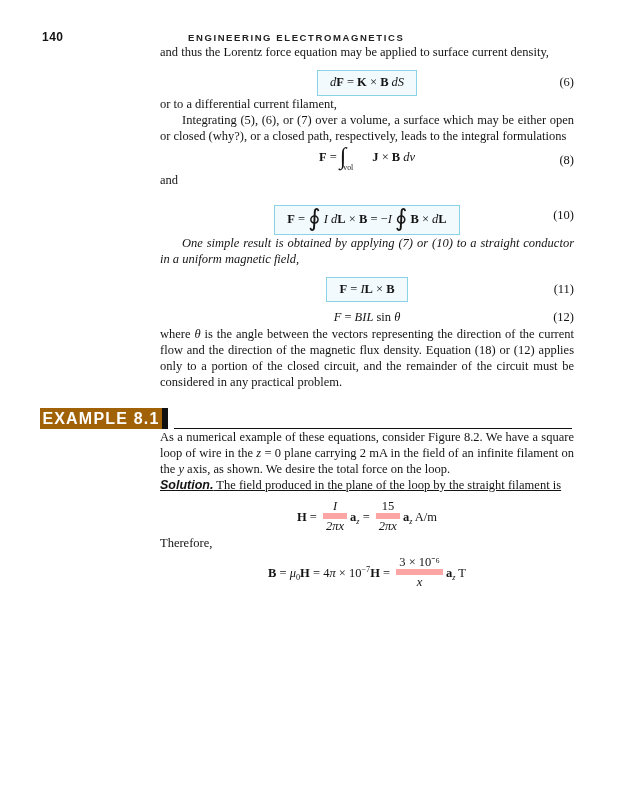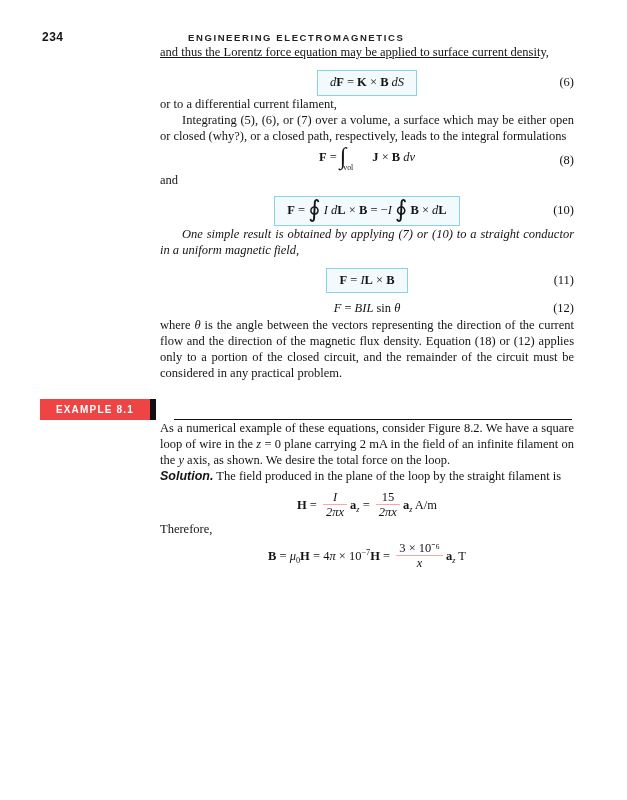--- a/index.html
+++ b/index.html
@@ -16,58 +16,58 @@
     margin:0 auto;
   }
   
   .hdr{display:flex;align-items:baseline;font-family:"Liberation Sans",sans-serif;}
   .pagenum{font-weight:bold;font-size:12px;letter-spacing:0.5px;width:118px;}
   .runhead{font-weight:bold;font-size:9.5px;letter-spacing:1.6px;color:#222;padding-left:28px;}
   
   .col{margin-left:118px;width:414px;}
   p.body{margin:0;line-height:16px;text-align:justify;}
   p.indent{text-indent:22px;}
-  .mt20{margin-top:20px;text-decoration:underline;} .mt14{margin-top:14px;font-style:italic;} .mt12{margin-top:12px;}
-  .mt10{margin-top:10px;} .mt8{margin-top:8px;} .mt6{margin-top:6px;} .mt4{margin-top:4px;}
+  .mt20{margin-top:20px;} .mt14{margin-top:14px;font-style:italic;} .mt12{margin-top:12px;}
+  .mt10{margin-top:10px;text-decoration:underline;} .mt8{margin-top:8px;} .mt6{margin-top:6px;} .mt4{margin-top:4px;}
   
   .eqrow{position:relative;text-align:center;line-height:1.25;}
   .eqnum{position:absolute;right:0;top:50%;transform:translateY(-50%);font-style:normal;}
   .eqbox{display:inline-block;border:1.5px solid #8ad2e6;background:#f3fafd;padding:4px 12px;}
-  .eqbox.big{padding:6px 12px;}
+  .eqbox.big{padding:6px 12px;margin-top:9px;}
   .eq .b,.tkwrap .b{font-weight:bold;}
   .eq .i,.tkwrap .i{font-style:italic;}
   .eq .bi,.tkwrap .bi{font-weight:bold;font-style:italic;}
   .tkwrap .sans{font-family:"Liberation Sans",sans-serif;}
   .eq .sub{font-size:0.66em;vertical-align:-0.35em;}
   .eq .sup{font-size:0.66em;vertical-align:0.55em;}
   .eq .int{font-size:190%;line-height:0;vertical-align:-0.14em;font-style:normal;}
   .eq .lim{font-size:0.62em;vertical-align:-1.15em;margin-left:-3px;margin-right:19px;}
   .eq .lim.i{font-style:italic;}
   .frac{display:inline-block;vertical-align:middle;text-align:center;margin:0 3px;transform:translateY(-2px);line-height:1.12;}
   .fline{display:block;padding:0 3px;}
   .fline.i{font-style:italic;}
-  .den{border-top:1px solid #fca5a5;}
+  .den{border-top:6px solid #fca5a5;}
   
   .exband{position:relative;margin-top:18px;margin-left:-2px;height:21px;}
   .exbadge{
-    position:absolute;left:0;top:0;height:21px;width:116px;
-    background:#ef4444;color:#ffffff;
-    font-family:"Liberation Sans",sans-serif;font-weight:bold;font-size:10px;
+    position:absolute;left:0;top:0;height:21px;width:128px;
+    background:#a16207;color:#ffffff;
+    font-family:"Liberation Sans",sans-serif;font-weight:bold;font-size:16px;
     letter-spacing:1.2px;display:flex;align-items:center;justify-content:center;
     border-right:6px solid #111;box-sizing:border-box;
   }
   .exrule{position:absolute;left:134px;right:55px;bottom:0;border-bottom:1.6px solid #111;}
 </style>
 </head>
 <body>
 
 <div class="page">
 
   <div class="hdr">
-    <span class="pagenum">234</span>
+    <span class="pagenum">140</span>
     <span class="runhead">ENGINEERING ELECTROMAGNETICS</span>
   </div>
 
   <div class="col">
 
     <p class="body mt20 tkwrap"><span>and thus the Lorentz force equation may be applied to surface current density,</span></p>
 
     <div class="eqrow mt10 eq">
       <span class="eqbox"><span class="i">d</span><span class="b">F</span><span> = </span><span class="b">K</span><span> × </span><span class="b">B</span><span> </span><span class="i">dS</span></span>
       <span class="eqnum">(6)</span>

